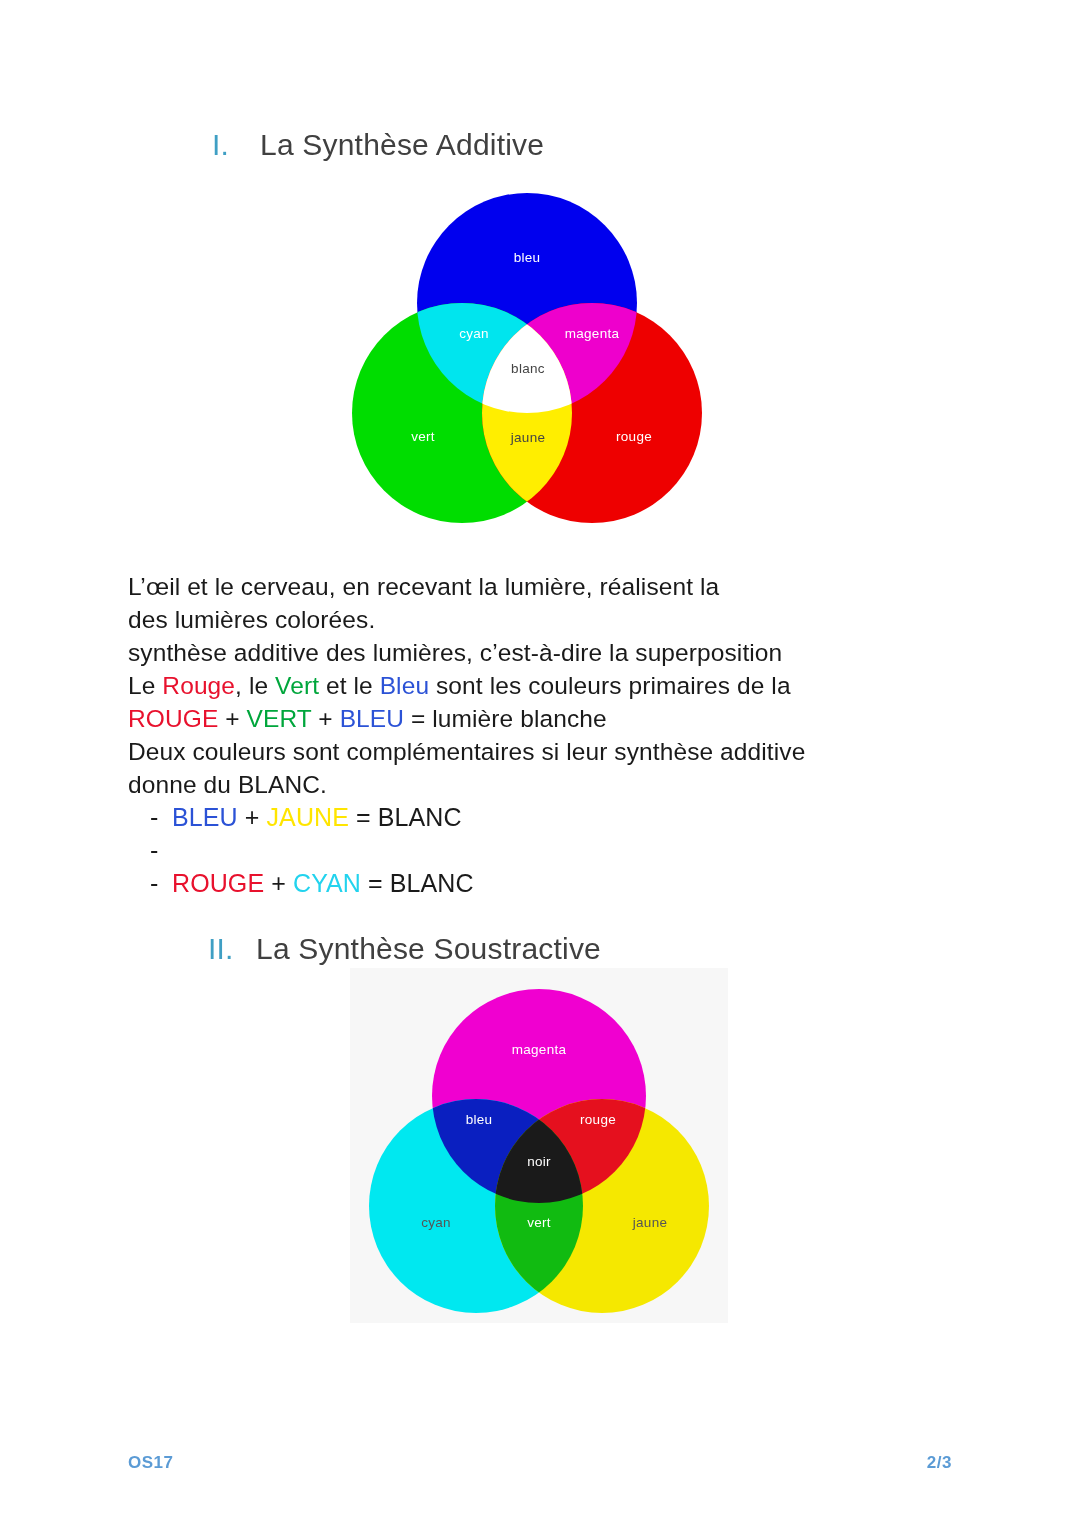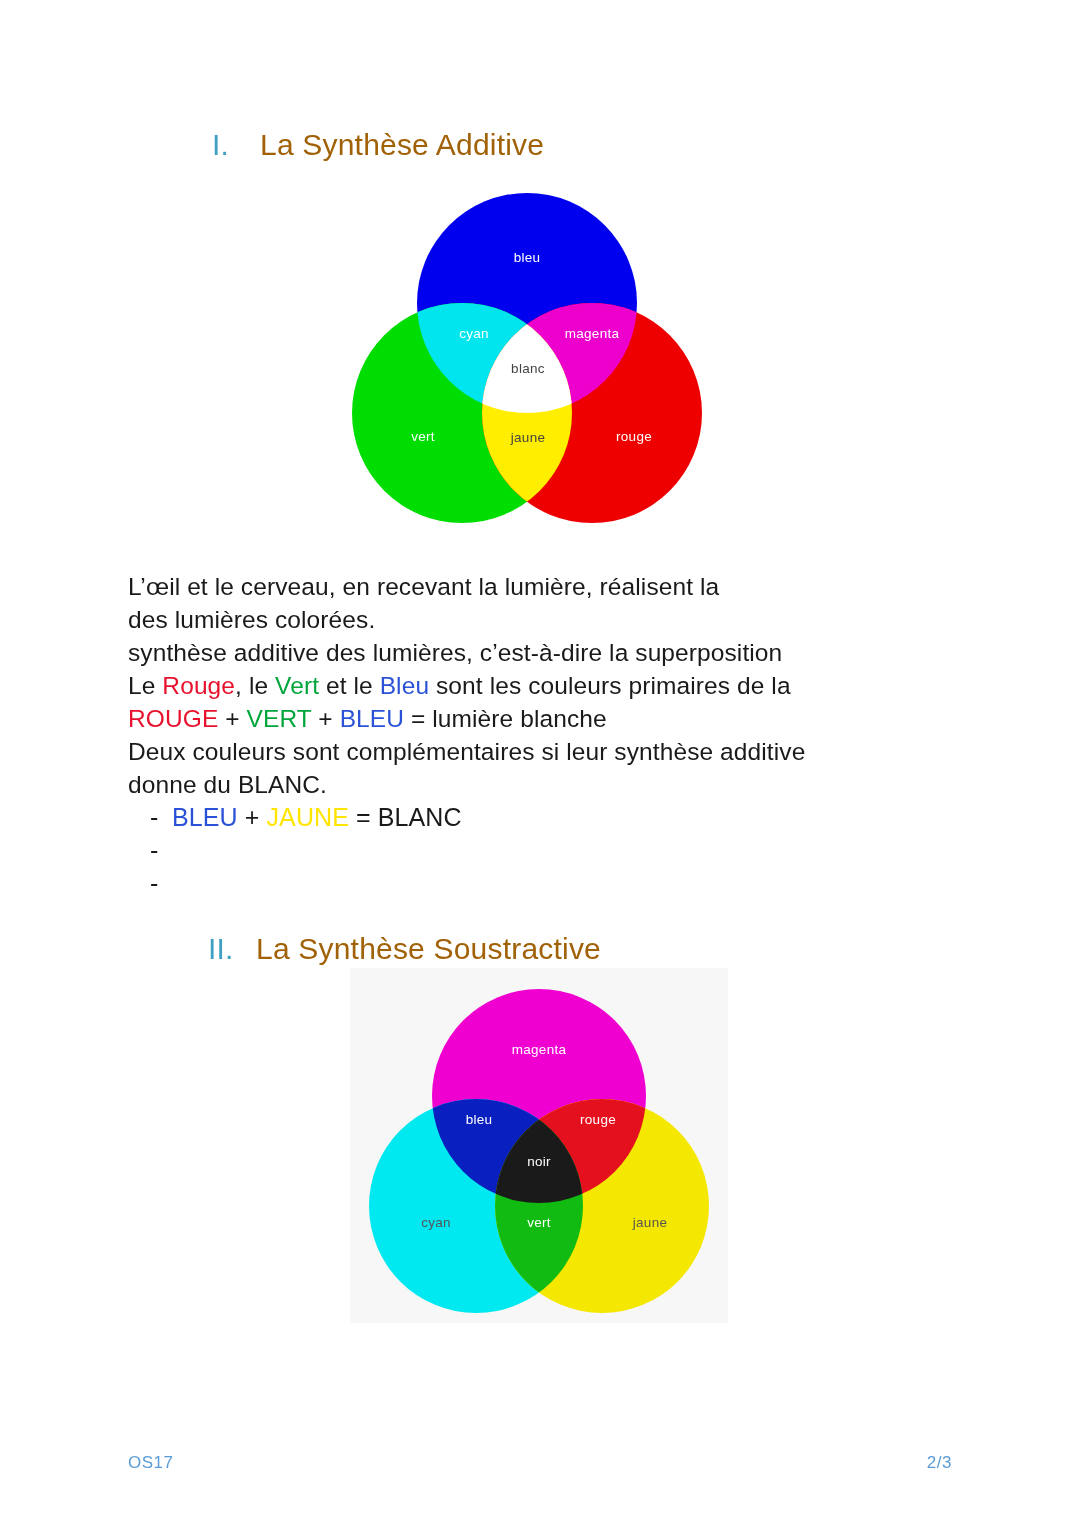--- a/index.html
+++ b/index.html
@@ -29,21 +29,21 @@
     font-size: 30px;
     font-weight: 400;
     letter-spacing: 0.2px;
   }
   .heading .num {
     width: 48px;
     color: #3f9fc4;
     flex: 0 0 auto;
   }
   .heading .txt {
-    color: #a16207;
+    color: #404040;
   }
   #heading-1 { position: absolute; left: 212px; top: 128px; }
   #heading-2 { position: absolute; left: 208px; top: 932px; }
 
   
   .body-text {
     position: absolute;
     left: 128px;
     width: 830px;
     font-size: 24.5px;
@@ -109,20 +109,21 @@
   .footer {
     position: absolute;
     bottom: 52px;
     left: 128px;
     right: 128px;
     display: flex;
     justify-content: space-between;
     font-size: 17px;
     color: #5b9bd5;
     letter-spacing: 0.5px;
+    font-weight: bold;
   }
 </style>
 </head>
 <body>
 
 <div class="page">
 
   <div class="heading" id="heading-1">
     <span class="num">I.</span>
     <span class="txt">La Synthèse Additive</span>
@@ -184,20 +185,21 @@
     <ul class="eq-list">
       <li>
         <span class="dash">-</span>
         <span><span class="blue">BLEU</span><span> + </span><span class="yellow">JAUNE</span><span> = BLANC</span></span>
       </li>
       <li>
         <span class="dash">-</span>
       </li>
       <li>
         <span class="dash">-</span>
+        <span><span class="red">ROUGE</span><span> + </span><span class="cyan">CYAN</span><span> = BLANC</span></span>
       </li>
     </ul>
   </div>
 
   <div class="heading" id="heading-2">
     <span class="num">II.</span>
     <span class="txt">La Synthèse Soustractive</span>
   </div>
 
   <div class="figure" id="figure-subtractive">

